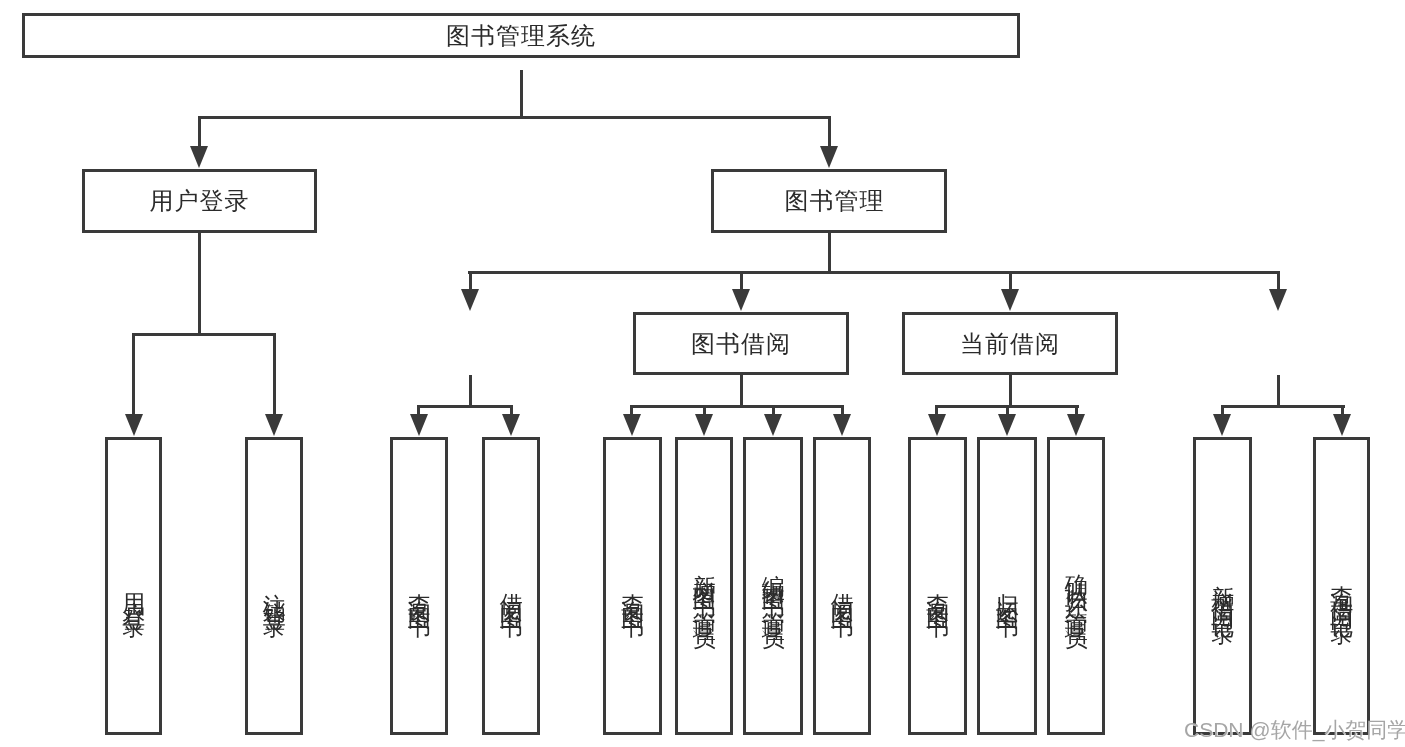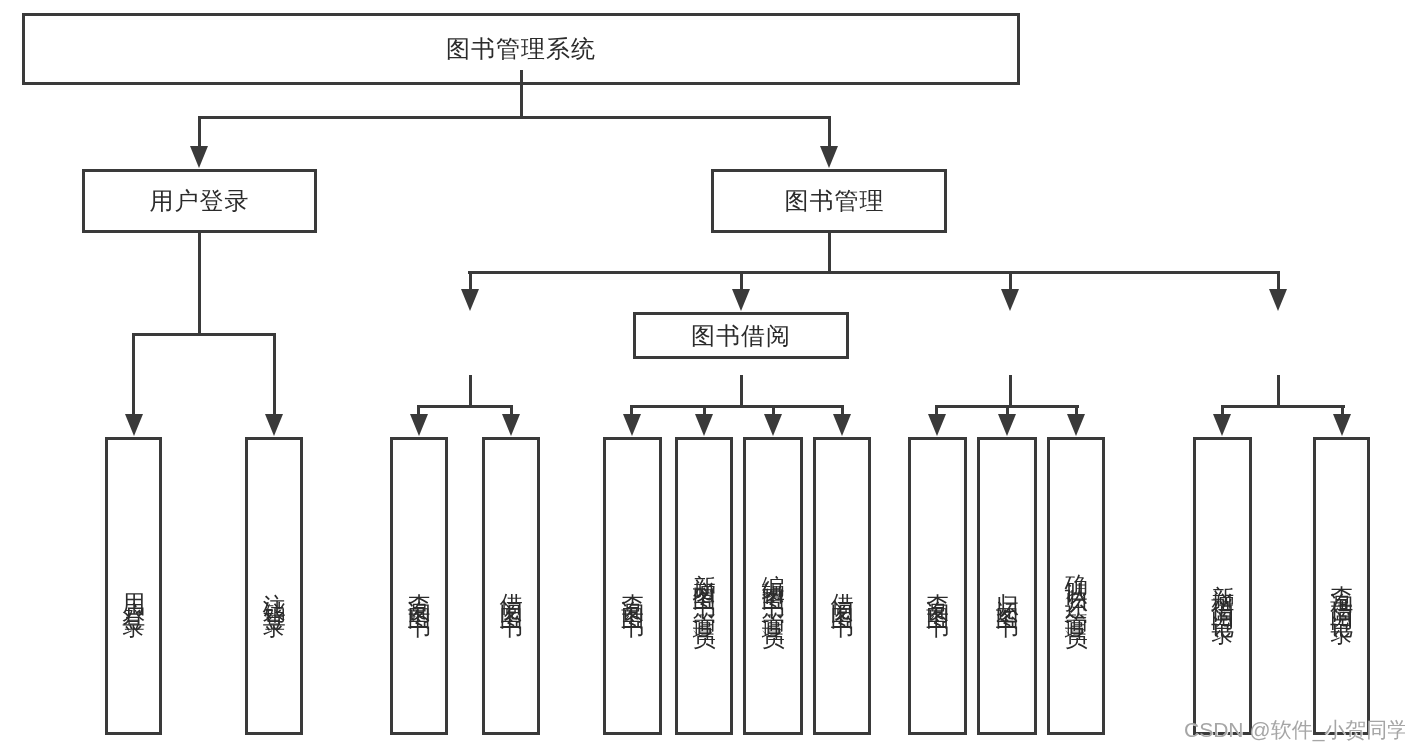--- a/index.html
+++ b/index.html
@@ -50,21 +50,21 @@
     white-space:nowrap;
     text-shadow:1px 1px 0 rgba(255,255,255,0.85);
     z-index:5;
   }
 </style>
 </head>
 <body>
 
 <div class="canvas">
 
-  <div class="box h" style="left:22px;top:13px;width:998px;height:72px;">
+  <div class="box h" style="left:22px;top:13px;width:998px;height:45px;">
     <span>图书管理系统</span>
   </div>
 
   <div class="vl" style="left:520px;top:70px;height:48px;"></div>
   <div class="hl" style="left:198px;top:116px;width:633px;"></div>
   <div class="vl" style="left:198px;top:118px;height:29px;"></div>
   <div class="arr" style="left:190px;top:146px;"></div>
   <div class="vl" style="left:828px;top:118px;height:29px;"></div>
   <div class="arr" style="left:820px;top:146px;"></div>
 
@@ -86,22 +86,25 @@
   <div class="hl" style="left:468px;top:271px;width:812px;"></div>
   <div class="vl" style="left:469px;top:273px;height:17px;"></div>
   <div class="arr" style="left:461px;top:289px;"></div>
   <div class="vl" style="left:740px;top:273px;height:17px;"></div>
   <div class="arr" style="left:732px;top:289px;"></div>
   <div class="vl" style="left:1009px;top:273px;height:17px;"></div>
   <div class="arr" style="left:1001px;top:289px;"></div>
   <div class="vl" style="left:1277px;top:273px;height:17px;"></div>
   <div class="arr" style="left:1269px;top:289px;"></div>
 
-  <div class="box h" style="left:633px;top:312px;width:216px;height:47px;">
+  <div class="box h" style="left:633px;top:312px;width:216px;height:63px;">
     <span>图书借阅</span>
+  </div>
+  <div class="box h" style="left:902px;top:312px;width:216px;height:63px;">
+    <span>当前借阅</span>
   </div>
 
   <div class="vl" style="left:469px;top:375px;height:33px;"></div>
   <div class="hl" style="left:417px;top:405px;width:96px;"></div>
   <div class="vl" style="left:417px;top:406px;height:9px;"></div>
   <div class="arr" style="left:410px;top:414px;"></div>
   <div class="vl" style="left:510px;top:406px;height:9px;"></div>
   <div class="arr" style="left:502px;top:414px;"></div>
 
   <div class="vl" style="left:740px;top:375px;height:33px;"></div>

